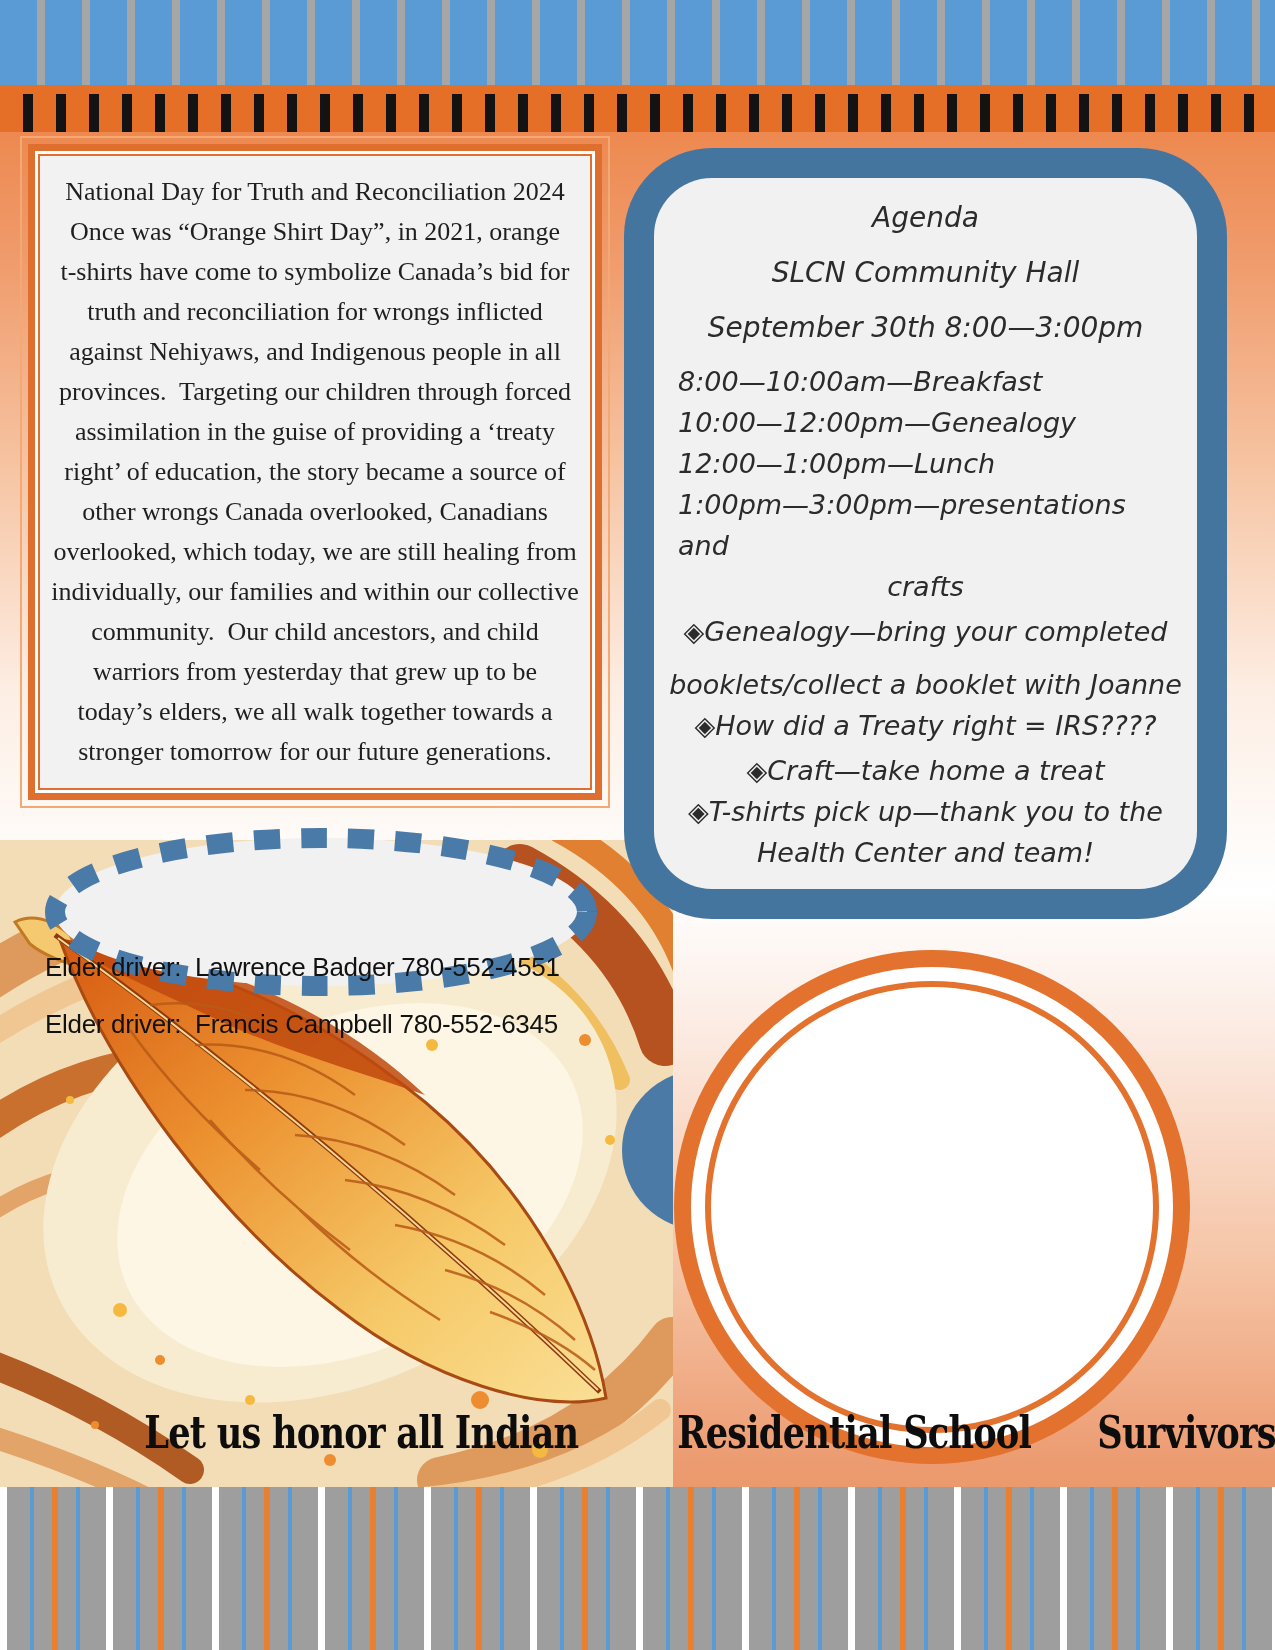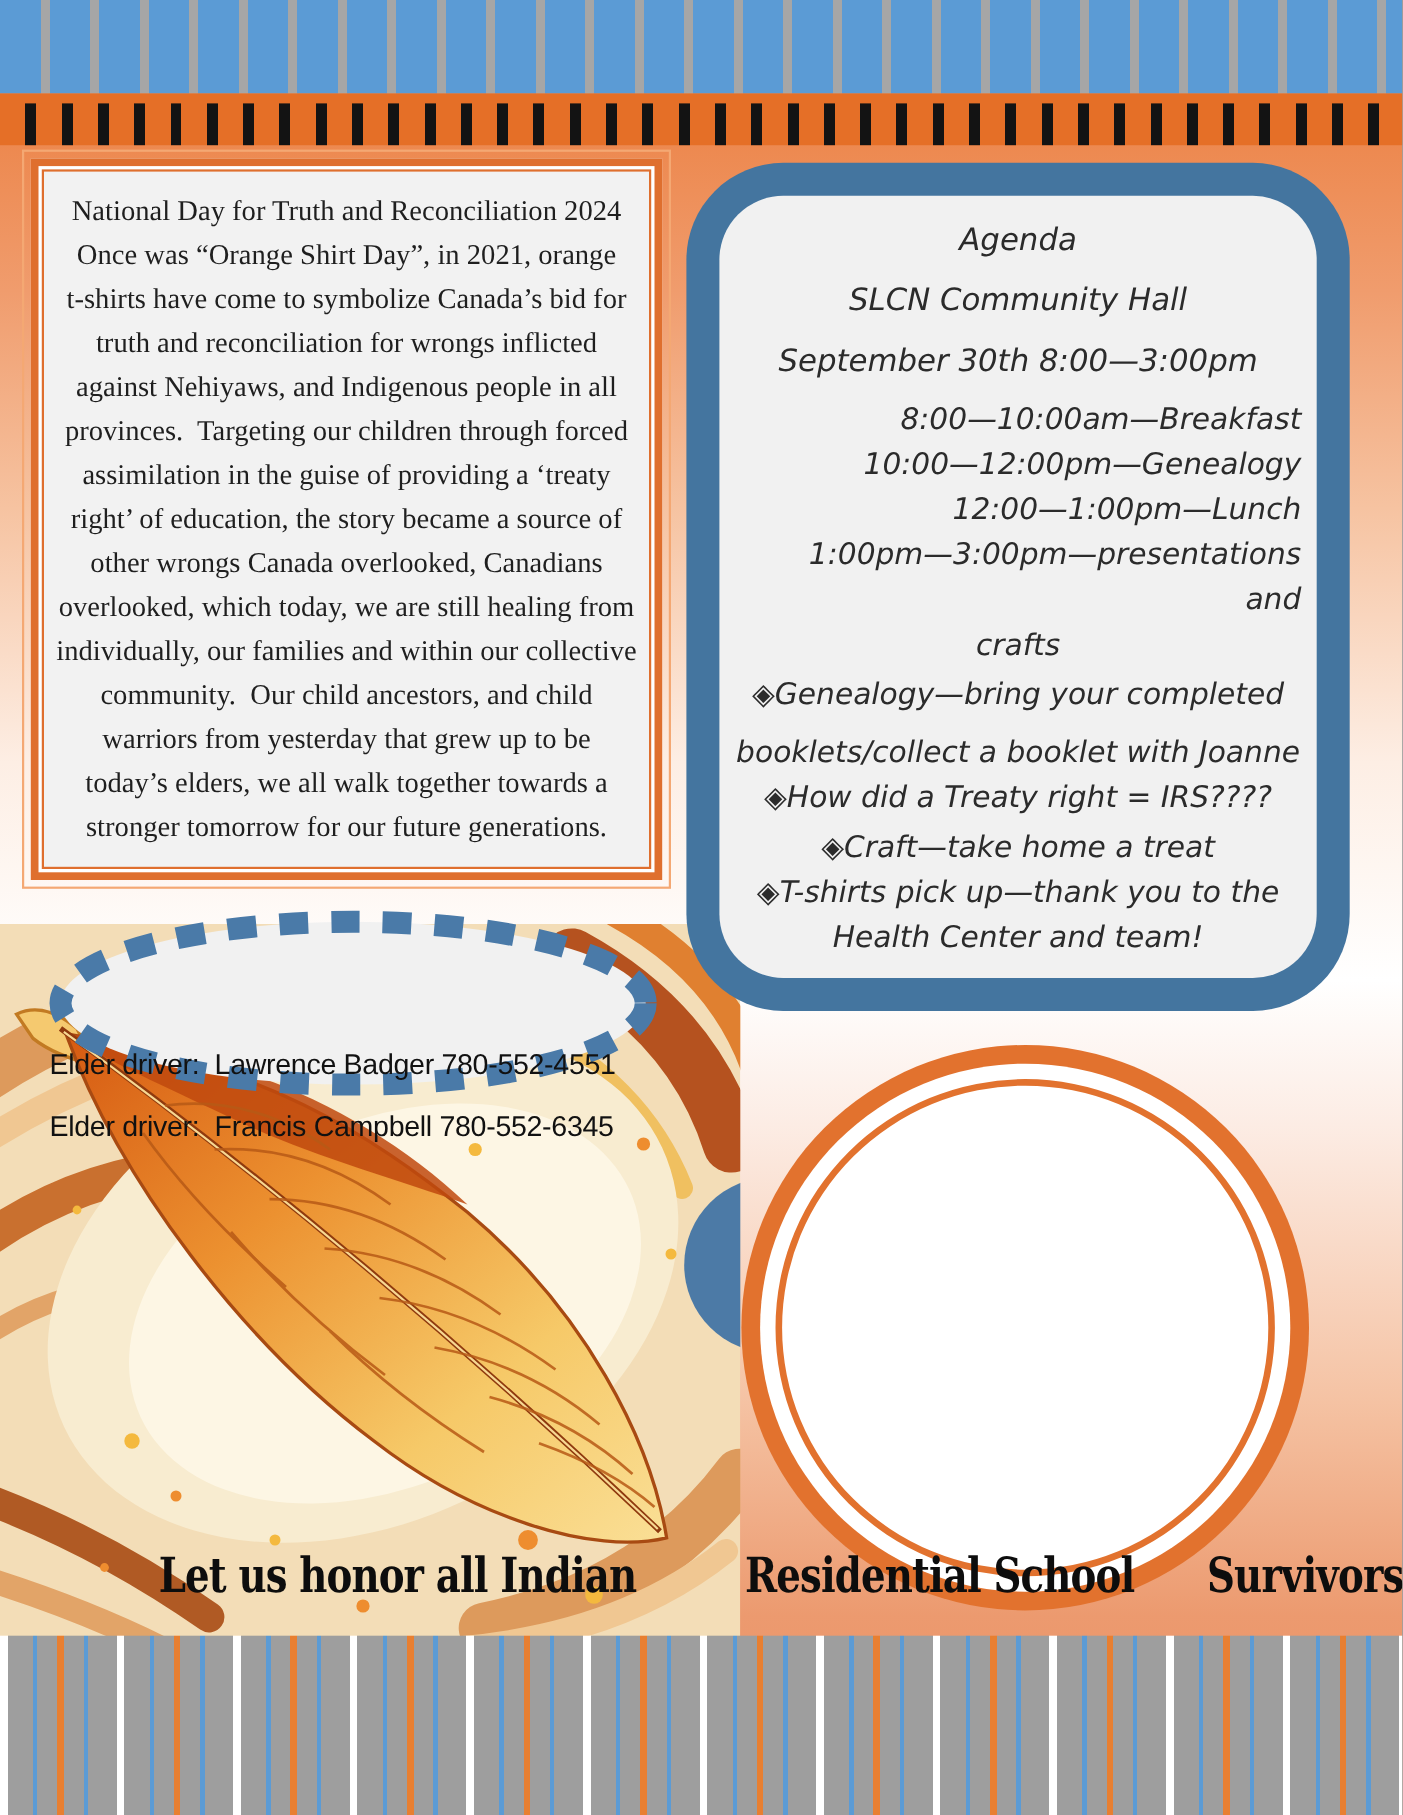--- a/index.html
+++ b/index.html
@@ -63,21 +63,21 @@
     position:absolute;inset:30px;background:#f1f1f1;border-radius:58px;
     padding-top:12px;box-sizing:border-box;
     font-family:"DejaVu Sans",sans-serif;font-style:italic;color:#2b2b2b;
   }
   .ag-h{font-size:28px;line-height:55px;text-align:center;white-space:pre-wrap;}
   .ag-body{margin-top:6px;}
   .ag-line{
     font-size:27px;line-height:41px;text-align:center;
     padding:0 14px;white-space:pre-wrap;
   }
-  .ag-line:nth-child(-n+4){text-align:right;padding-left:24px;}
+  .ag-line:nth-child(-n+4){text-align:left;padding-left:24px;}
   .ag-line:nth-child(6){margin-top:4px;}
   .ag-line:nth-child(7){margin-top:12px;}
   .ag-line:nth-child(9){margin-top:4px;}
   .ag-line:nth-child(10){}
   
   .drivers-oval{position:absolute;left:30px;top:815px;width:585px;height:195px;}
   .drivers-text{
     position:absolute;left:45px;top:846px;width:555px;
     font-family:"Liberation Sans",sans-serif;font-size:26px;color:#111;
     text-align:left;white-space:pre-wrap;

